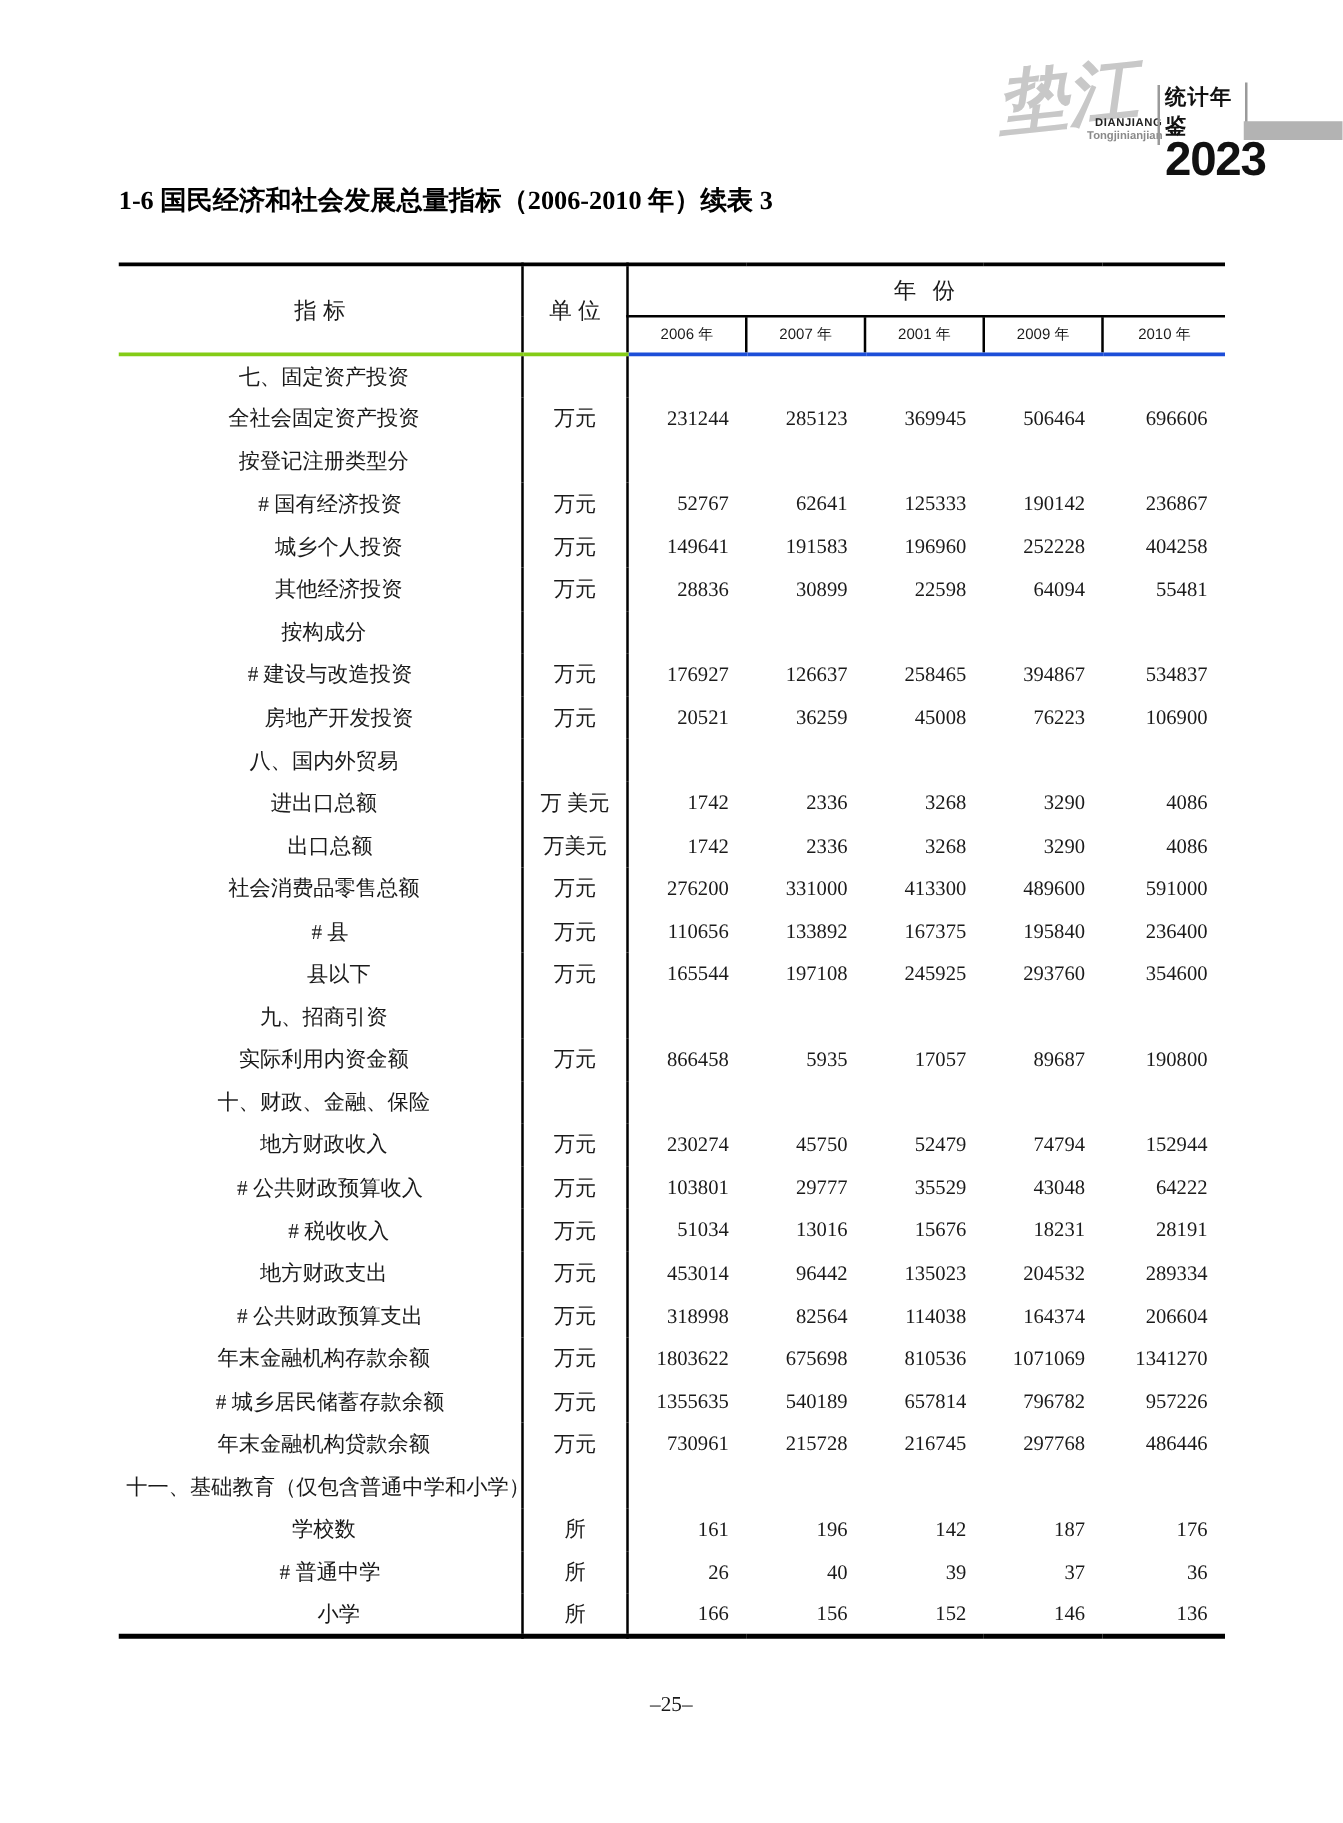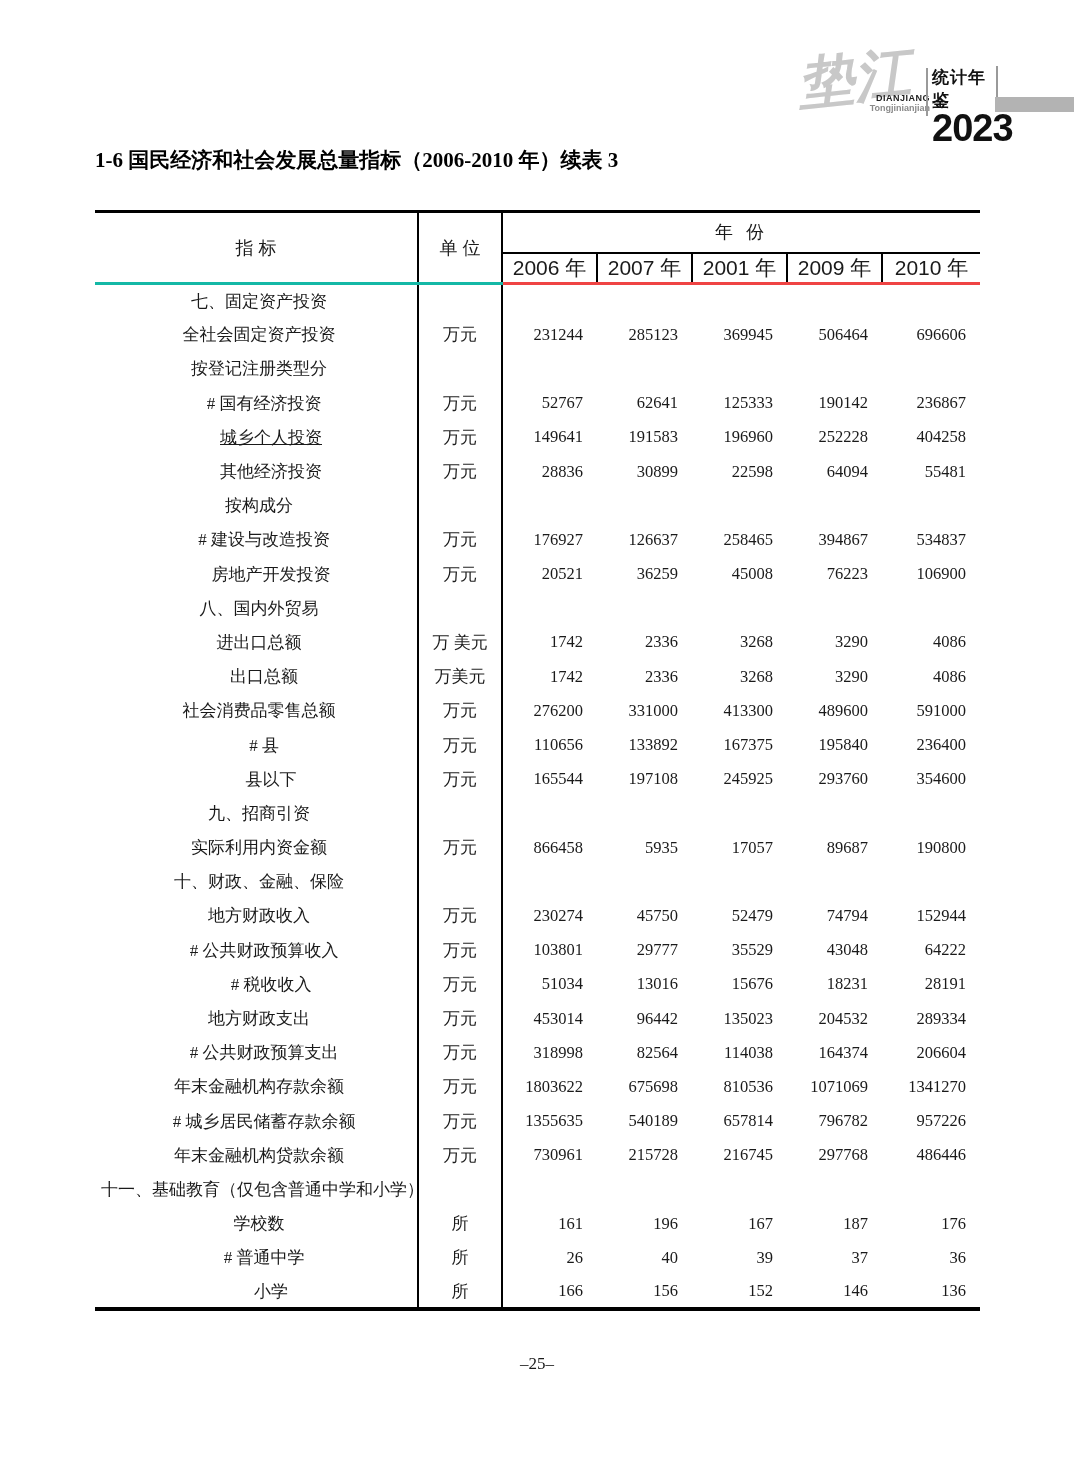--- a/index.html
+++ b/index.html
@@ -51,25 +51,25 @@
     position:absolute; left:95px; top:210px; width:885px;
     border-collapse:collapse; table-layout:fixed;
     border-top:3px solid #000; border-bottom:4px solid #000;
   }
   table.stat th, table.stat td { font-weight:normal; vertical-align:middle; }
 
   thead th {
     font-family:"Liberation Sans","DejaVu Sans",sans-serif;
     font-size:18px; color:#1a1a1a; text-align:center;
   }
-  th.h-indicator, th.h-unit { border-bottom:3px solid #14b8a6; }
+  th.h-indicator, th.h-unit { border-bottom:3px solid #84cc16; }
   th.h-indicator { border-right:2px solid #000; }
   th.h-unit { border-right:2px solid #000; }
   th.h-yeargroup { height:41px; border-bottom:2px solid #000; letter-spacing:4px; }
-  tr.h2 th { height:31px; font-size:21px; border-bottom:3px solid #ef4444; }
+  tr.h2 th { height:31px; font-size:12px; border-bottom:3px solid #1d4ed8; }
   tr.h2 th:not(:last-child) { border-right:2px solid #000; }
 
   tbody td { height:34.2px; font-size:17px; }
   td.c-label {
     text-align:center; border-right:2px solid #000;
     white-space:nowrap; overflow:hidden;
   }
   td.c-unit { text-align:center; border-right:2px solid #000; }
   td.c-val {
     text-align:right; padding-right:14px; font-size:16.5px;
@@ -156,21 +156,21 @@
       <tr>
         <td class="c-label" style="padding-left: 16px;"># 国有经济投资</td>
         <td class="c-unit">万元</td>
         <td class="c-val">52767</td>
         <td class="c-val">62641</td>
         <td class="c-val">125333</td>
         <td class="c-val">190142</td>
         <td class="c-val">236867</td>
       </tr>
       <tr>
-        <td class="c-label" style="padding-left: 30px; text-decoration: underline;">城乡个人投资</td>
+        <td class="c-label" style="padding-left: 30px;">城乡个人投资</td>
         <td class="c-unit">万元</td>
         <td class="c-val">149641</td>
         <td class="c-val">191583</td>
         <td class="c-val">196960</td>
         <td class="c-val">252228</td>
         <td class="c-val">404258</td>
       </tr>
       <tr>
         <td class="c-label" style="padding-left: 30px;">其他经济投资</td>
         <td class="c-unit">万元</td>
@@ -367,21 +367,21 @@
         <td class="c-val"></td>
         <td class="c-val"></td>
         <td class="c-val"></td>
         <td class="c-val"></td>
       </tr>
       <tr>
         <td class="c-label" style="padding-left: 6px;">学校数</td>
         <td class="c-unit">所</td>
         <td class="c-val">161</td>
         <td class="c-val">196</td>
-        <td class="c-val">167</td>
+        <td class="c-val">142</td>
         <td class="c-val">187</td>
         <td class="c-val">176</td>
       </tr>
       <tr>
         <td class="c-label" style="padding-left: 16px;"># 普通中学</td>
         <td class="c-unit">所</td>
         <td class="c-val">26</td>
         <td class="c-val">40</td>
         <td class="c-val">39</td>
         <td class="c-val">37</td>

